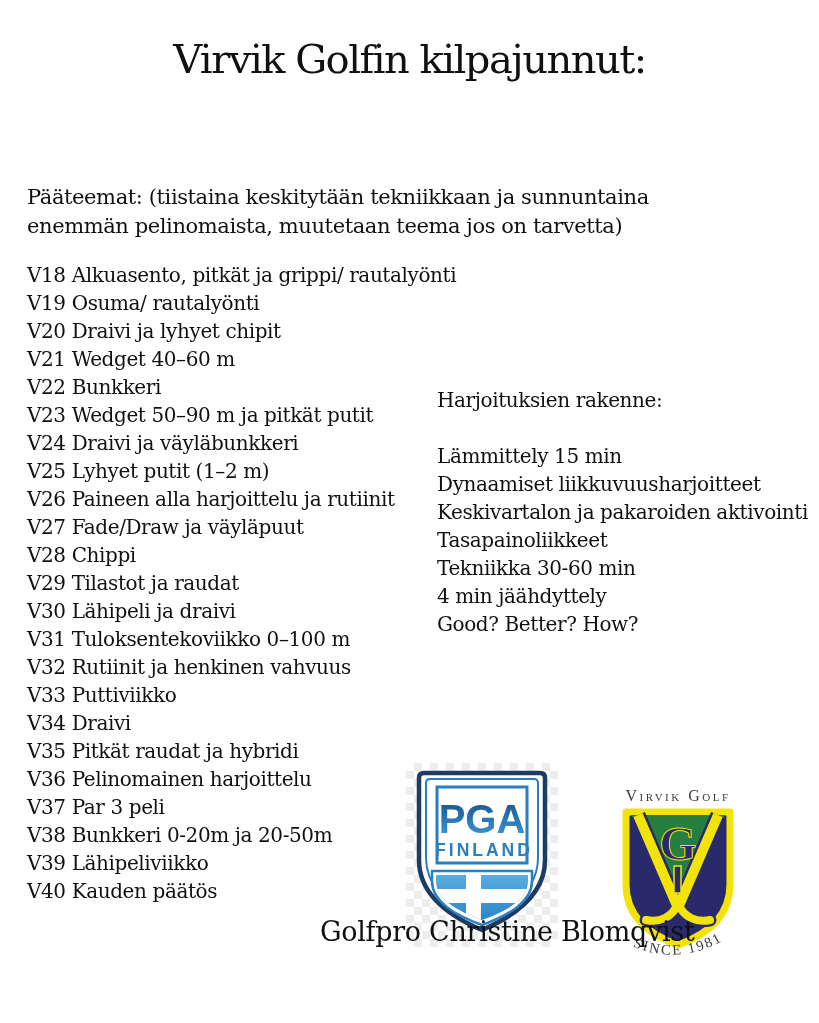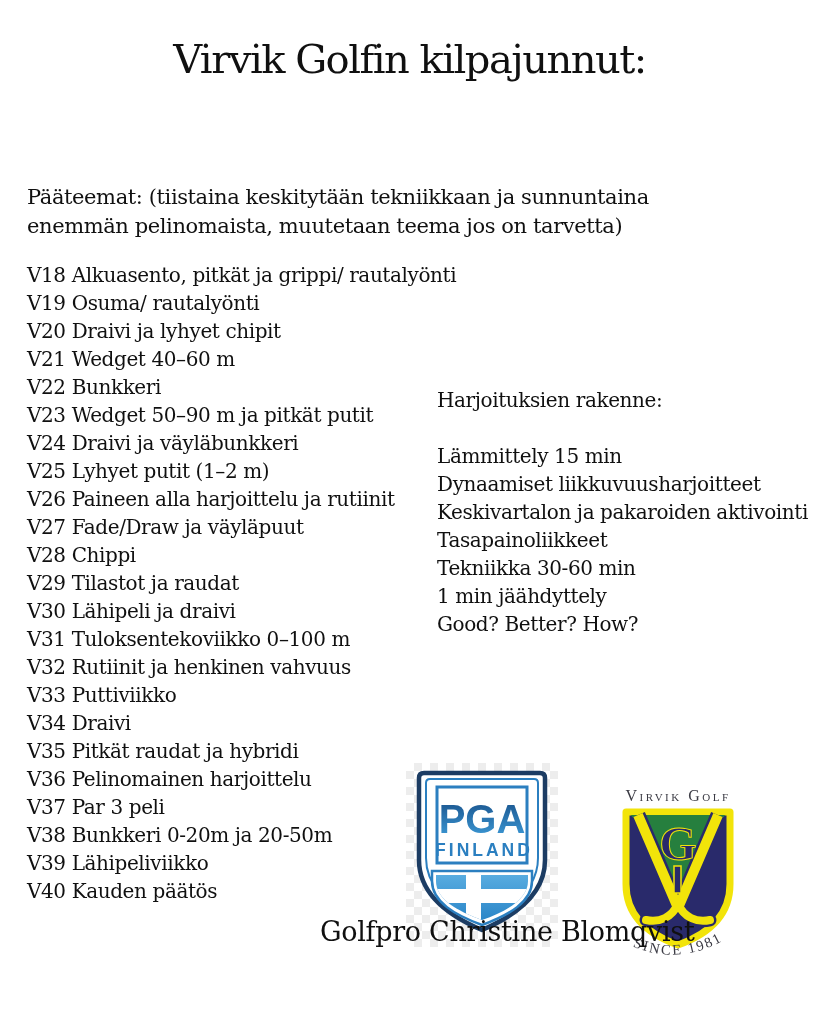--- a/index.html
+++ b/index.html
@@ -118,21 +118,21 @@
     </div>
 
   <div class="structure">
     <div class="line heading">Harjoituksien rakenne:</div>
     <div>
         <div class="line">Lämmittely 15 min</div>
         <div class="line">Dynaamiset liikkuvuusharjoitteet</div>
         <div class="line">Keskivartalon ja pakaroiden aktivointi</div>
         <div class="line">Tasapainoliikkeet</div>
         <div class="line">Tekniikka 30-60 min</div>
-        <div class="line">1 min jäähdyttely</div>
+        <div class="line">4 min jäähdyttely</div>
         <div class="line">Good? Better? How?</div>
       </div>
   </div>
 
   <div class="pga-logo">
     <svg viewBox="0 0 152 184" xmlns="http://www.w3.org/2000/svg">
       <defs>
         <linearGradient id="pgaTextGrad" x1="0" y1="0" x2="0" y2="1">
           <stop offset="0" stop-color="#174e87"></stop>
           <stop offset="1" stop-color="#3f9fdc"></stop>

